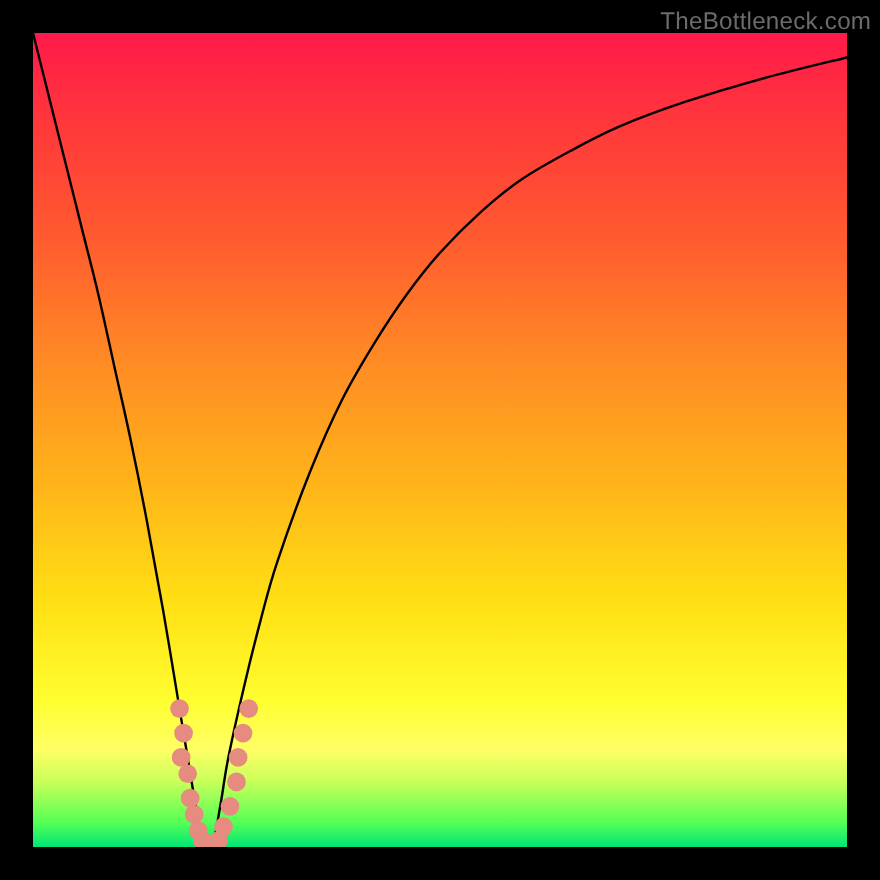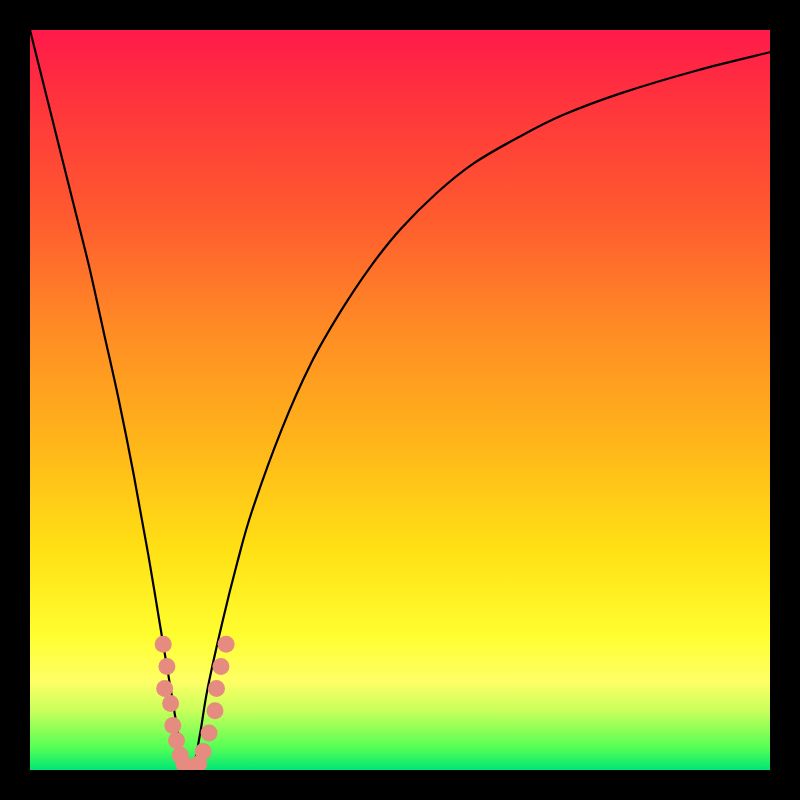--- a/index.html
+++ b/index.html
@@ -56,20 +56,21 @@
     left: 0;
     top: 0;
     width: 740px;
     height: 740px;
   }
 </style>
 </head>
 <body>
 
 <div class="frame">
+  <div class="watermark">TheBottleneck.com</div>
   <div class="plot">
     <svg class="curve" viewBox="0 0 740 740" preserveAspectRatio="none">
       <path id="curve-path" fill="none" stroke="#000000" stroke-width="2.2" stroke-linecap="round" d="M 0.00 0.00 C 2.47 9.87, 9.87 39.47, 14.80 59.20 C 19.73 78.93, 24.67 98.67, 29.60 118.40 C 34.53 138.13, 39.47 157.87, 44.40 177.60 C 49.33 197.33, 54.27 215.83, 59.20 236.80 C 64.13 257.77, 69.07 281.20, 74.00 303.40 C 78.93 325.60, 83.87 346.57, 88.80 370.00 C 93.73 393.43, 98.67 418.10, 103.60 444.00 C 108.53 469.90, 113.47 497.03, 118.40 525.40 C 123.33 553.77, 129.50 592.00, 133.20 614.20 C 136.90 636.40, 138.13 643.80, 140.60 658.60 C 143.07 673.40, 145.53 689.43, 148.00 703.00 C 150.47 716.57, 152.93 733.83, 155.40 740.00 C 157.87 746.17, 160.33 746.17, 162.80 740.00 C 165.27 733.83, 167.73 716.57, 170.20 703.00 C 172.67 689.43, 173.90 677.10, 177.60 658.60 C 181.30 640.10, 187.47 612.97, 192.40 592.00 C 197.33 571.03, 202.27 551.30, 207.20 532.80 C 212.13 514.30, 214.60 503.20, 222.00 481.00 C 229.40 458.80, 241.73 424.27, 251.60 399.60 C 261.47 374.93, 271.33 352.73, 281.20 333.00 C 291.07 313.27, 300.93 297.23, 310.80 281.20 C 320.67 265.17, 330.53 250.37, 340.40 236.80 C 350.27 223.23, 358.90 212.13, 370.00 199.80 C 381.10 187.47, 394.67 173.90, 407.00 162.80 C 419.33 151.70, 430.43 142.45, 444.00 133.20 C 457.57 123.95, 473.60 115.32, 488.40 107.30 C 503.20 99.28, 515.53 92.50, 532.80 85.10 C 550.07 77.70, 569.80 70.30, 592.00 62.90 C 614.20 55.50, 641.33 47.48, 666.00 40.70 C 690.67 33.92, 727.67 25.28, 740.00 22.20"></path>
       <g id="markers">
           <circle cx="133.20" cy="614.20" r="8.5" fill="#e58b7f" stroke="#c26b5f" stroke-width="0"></circle>
           <circle cx="136.90" cy="636.40" r="8.5" fill="#e58b7f" stroke="#c26b5f" stroke-width="0"></circle>
           <circle cx="134.68" cy="658.60" r="8.5" fill="#e58b7f" stroke="#c26b5f" stroke-width="0"></circle>
           <circle cx="140.60" cy="673.40" r="8.5" fill="#e58b7f" stroke="#c26b5f" stroke-width="0"></circle>
           <circle cx="142.82" cy="695.60" r="8.5" fill="#e58b7f" stroke="#c26b5f" stroke-width="0"></circle>
           <circle cx="146.52" cy="710.40" r="8.5" fill="#e58b7f" stroke="#c26b5f" stroke-width="0"></circle>

